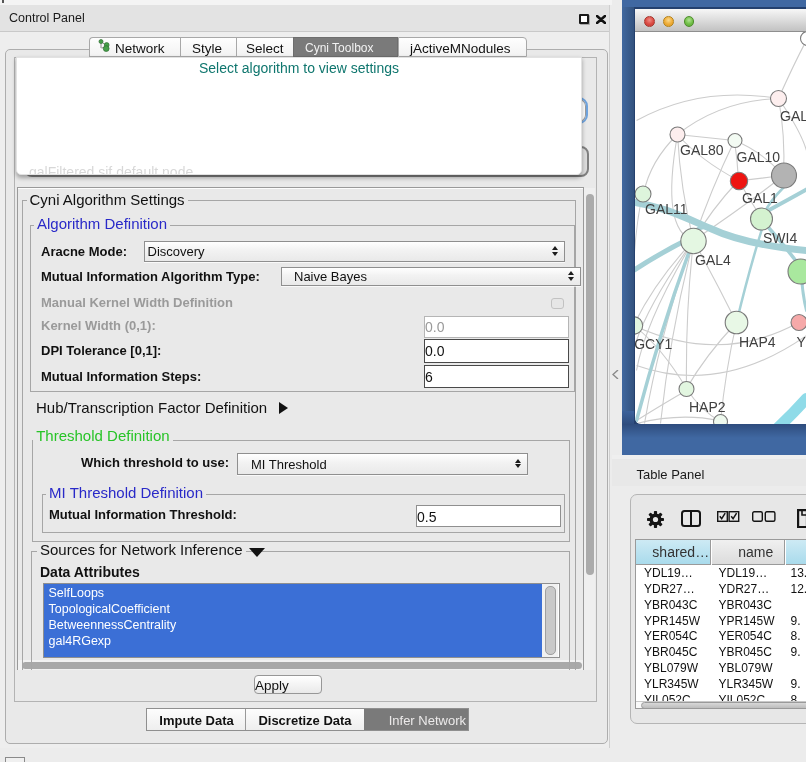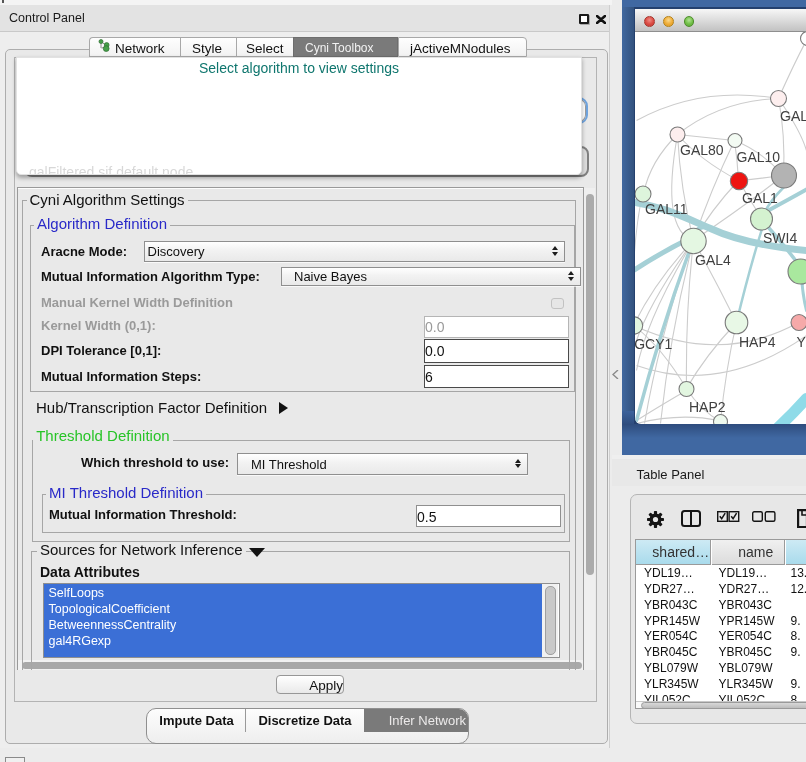--- a/index.html
+++ b/index.html
@@ -129,23 +129,23 @@
     <path d="M1 1 L17 1 L9 10 Z" fill="#111"></path>
   </svg>
 <div class="lbl bold" style="left:40px;top:563.5px;font-size:14px">Data Attributes</div>
 
 <div class="abs" style="left:42.5px;top:582.5px;width:517px;height:75px;border:1px solid #8f8f8f;background:#fff">
 <div style="position:absolute;left:0;top:0;width:499px;height:73px;background:#3b6fd6;color:#fff;font-size:12.5px;line-height:16.3px;padding:1px 0 0 5px;overflow:hidden">SelfLoops<br>TopologicalCoefficient<br>BetweennessCentrality<br>gal4RGexp</div>
 <div style="position:absolute;right:1px;top:0;width:16px;height:73px;background:#f1f1f1"></div>
 <div style="position:absolute;right:3px;top:2px;width:11px;height:69px;background:#c9c9c9;border:1px solid #9f9f9f;border-radius:5px"></div>
 </div>
 
-<div class="abs" style="left:276px;top:675px;width:68px;height:19px;border:1px solid #979797;border-radius:4px;background:linear-gradient(#ffffff,#e9e9e9);text-align:right;padding-top:1.5px;font-size:13.5px">Apply</div>
-
-<div class="abs" style="left:146px;top:708px;width:323px;height:36px;border:1px solid #8f8f8f;border-radius:10px;background:linear-gradient(#fdfdfd,#eeeeee);overflow:hidden">
+<div class="abs" style="left:254px;top:675px;width:68px;height:19px;border:1px solid #979797;border-radius:4px;background:linear-gradient(#ffffff,#e9e9e9);text-align:left;padding-top:1.5px;font-size:13.5px">Apply</div>
+
+<div class="abs" style="left:146px;top:708px;width:323px;height:23px;border:1px solid #8f8f8f;border-radius:0;background:linear-gradient(#fdfdfd,#eeeeee);overflow:hidden">
 <div style="position:absolute;left:98px;top:0;width:1px;height:23px;background:#999"></div>
 <div style="position:absolute;left:217px;top:0;width:106px;height:23px;background:#7a7a7a"></div>
 <div style="position:absolute;left:0;top:4px;width:99px;text-align:center;font-weight:bold;color:#111">Impute Data</div>
 <div style="position:absolute;left:99px;top:4px;width:118px;text-align:center;font-weight:bold;color:#111">Discretize Data</div>
 <div style="position:absolute;left:213px;top:4px;width:106px;text-align:right;color:#eceaea">Infer Network</div>
 </div>
 
 <div class="abs" style="left:5px;top:756.5px;width:20px;height:8px;border:1.5px solid #8a8a8a;background:#f0f0f0"></div>
 
 <div class="abs" style="left:621.5px;top:0;width:184.5px;height:455px;background:#4068a2"></div>

